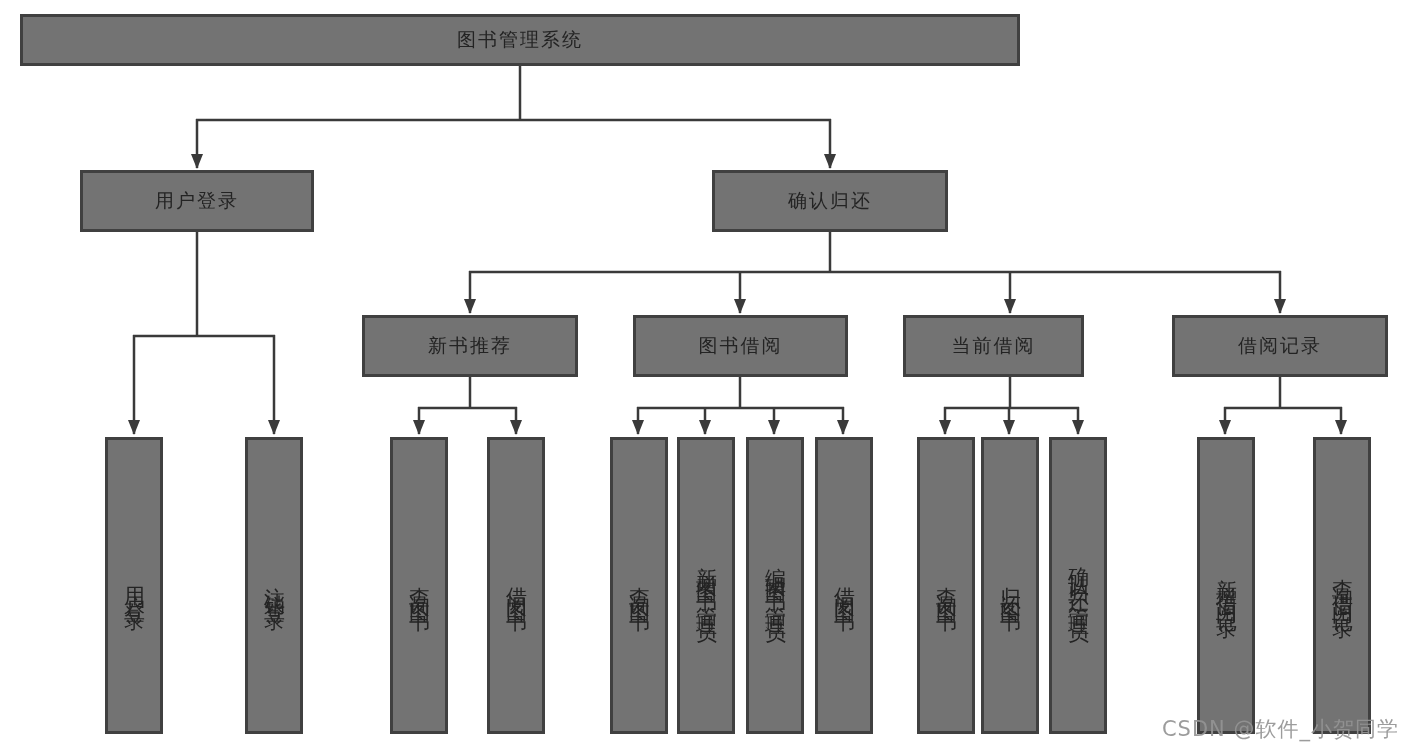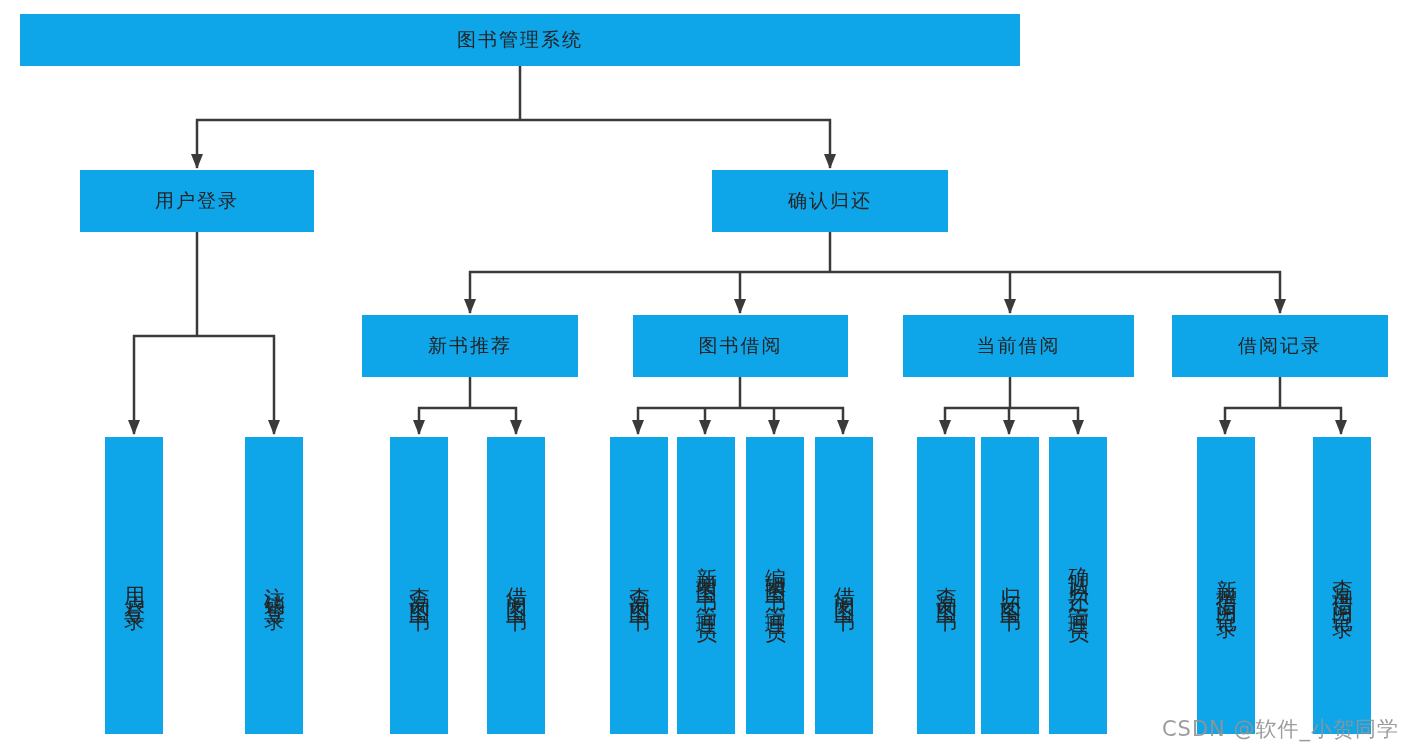--- a/index.html
+++ b/index.html
@@ -21,22 +21,22 @@
     width: 1405px; height: 747px;
     z-index: 0;
   }
   .wires line {
     stroke: #3a3a3a;
     stroke-width: 2.5;
   }
   .box {
     position: absolute;
     box-sizing: border-box;
-    background: #0ea5e9;
-    border: 3px solid #0ea5e9;
+    background: #737373;
+    border: 3px solid #404040;
     color: #232323;
     display: flex;
     align-items: center;
     justify-content: center;
     z-index: 1;
   }
   .hbox {
     font-size: 19px;
     letter-spacing: 2px;
     white-space: nowrap;
@@ -113,21 +113,21 @@
     <line x1="1341" y1="407" x2="1341" y2="434" marker-end="url(#arw)"></line>
   </svg>
 
   <div class="box hbox" style="left:20px; top:14px; width:1000px; height:52px;">图书管理系统</div>
 
   <div class="box hbox" style="left:80px; top:170px; width:234px; height:62px;">用户登录</div>
   <div class="box hbox" style="left:712px; top:170px; width:236px; height:62px;">确认归还</div>
 
   <div class="box hbox" style="left:362px; top:315px; width:216px; height:62px;">新书推荐</div>
   <div class="box hbox" style="left:633px; top:315px; width:215px; height:62px;">图书借阅</div>
-  <div class="box hbox" style="left:903px; top:315px; width:231px; height:62px;">当前借阅</div>
+  <div class="box hbox" style="left:903px; top:315px; width:181px; height:62px;">当前借阅</div>
   <div class="box hbox" style="left:1172px; top:315px; width:216px; height:62px;">借阅记录</div>
 
   <div class="box vbox" style="left:105px; top:437px; width:58px; height:297px;">用户登录</div>
   <div class="box vbox" style="left:245px; top:437px; width:58px; height:297px;">注销登录</div>
 
   <div class="box vbox" style="left:390px; top:437px; width:58px; height:297px;">查询图书</div>
   <div class="box vbox" style="left:487px; top:437px; width:58px; height:297px;">借阅图书</div>
 
   <div class="box vbox" style="left:610px; top:437px; width:58px; height:297px;">查询图书</div>
   <div class="box vbox" style="left:677px; top:437px; width:58px; height:297px;">新增图书（管理员）</div>

